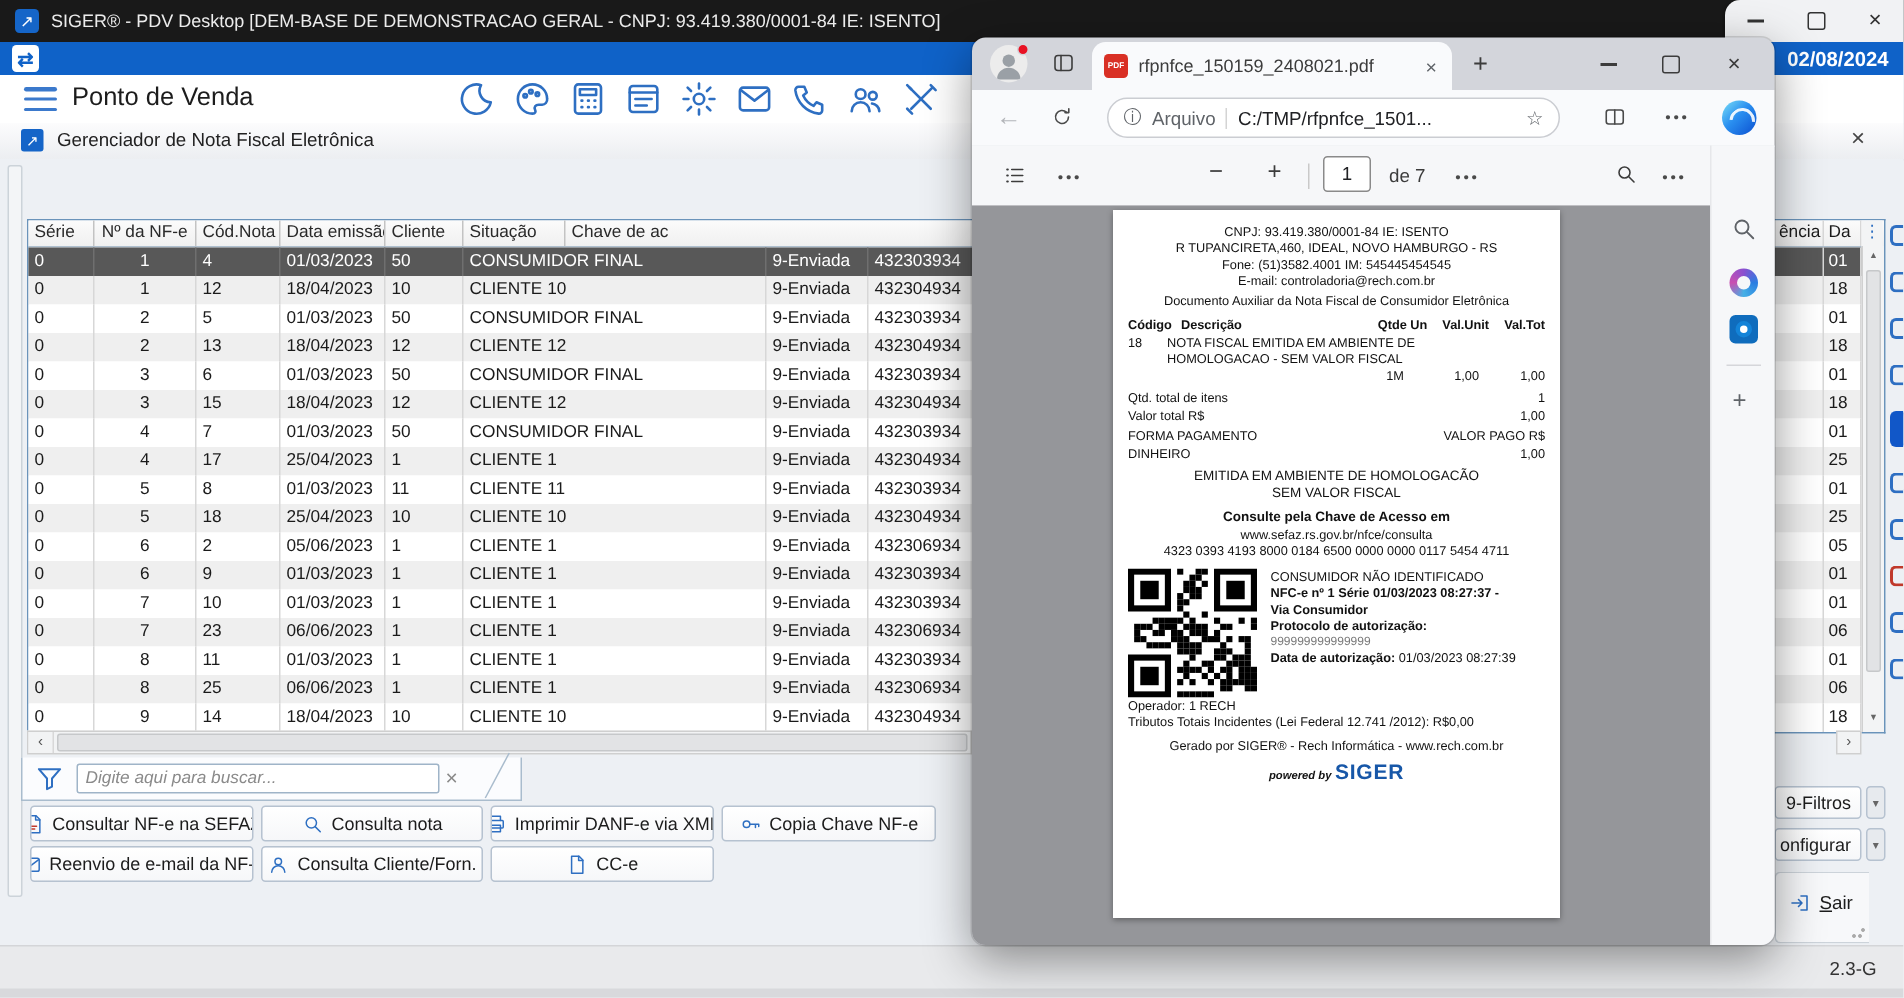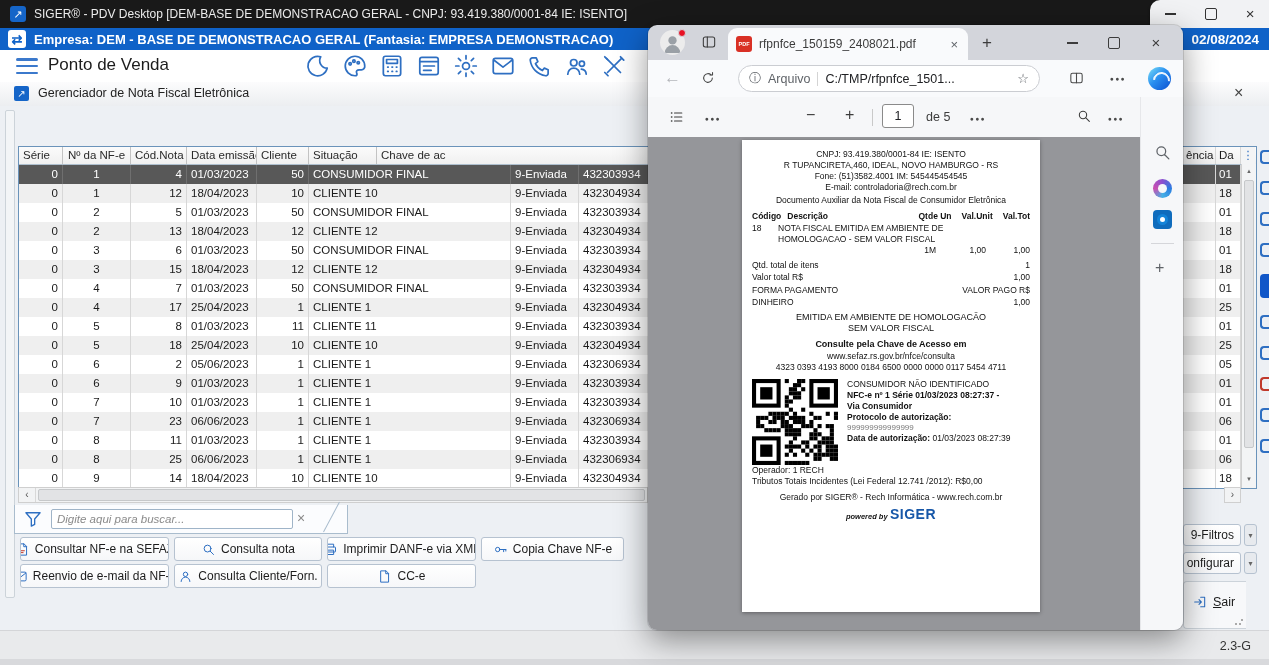--- a/index.html
+++ b/index.html
@@ -36,21 +36,21 @@
   #leftframe{left:5px;top:110px;width:8px;height:486px;background:#f3f5f7;border:1px solid #ccd3d9;border-radius:2px;}
   
   #maintable{left:18px;top:146px;width:630px;background:#fff;border:1px solid #6a93ba;font-size:11.5px;color:#1a1a1a;}
   .trow{display:flex;height:19px;line-height:19px;}
   .thead{height:17px;line-height:16px;background:linear-gradient(#fbfbfb,#f0f0f0);border-bottom:1px solid #aebfce;}
   .tc{box-sizing:border-box;padding:0 4px;border-right:1px solid #d7d7d7;overflow:hidden;white-space:nowrap;}
   .thead .tc{border-right:1px solid #c3c3c3;color:#2a2a2a;}
   .r0{background:#fff}.r1{background:#efefef}
   .sel{background:#585858 !important;color:#fff;}
   .sel .tc{border-right-color:#6f6f6f;}
-  .al-r{text-align:right}.al-c{text-align:center}.al-l{text-align:left}
+  .al-r{text-align:left}.al-c{text-align:center}.al-l{text-align:left}
   #hscroll{left:18px;top:487px;width:630px;height:16px;background:#f2f3f4;border:1px solid #cfcfcf;box-sizing:border-box;display:flex;}
   #hscroll .arr{width:16px;height:14px;font-size:10px;color:#555;text-align:center;line-height:14px;background:#f2f3f4;border-right:1px solid #d8d8d8;}
   #hscroll .thumb{flex:1;margin:1px 2px;background:#e2e3e5;border:1px solid #c6c8ca;border-radius:2px;}
   
   #filterbar{left:14px;top:505px;width:332px;height:28px;border:1px solid #a9bccd;border-top:none;background:#fbfcfe;}
   #funnel{position:absolute;left:8px;top:4px;width:20px;height:20px;color:#2e6fc2;}
   #funnel svg{width:100%;height:100%}
   #searchbox{position:absolute;left:36px;top:4px;width:230px;height:18px;border:1px solid #9fb4c8;border-radius:2px;
     font-family:"Liberation Sans",sans-serif;font-style:italic;font-size:11.5px;color:#555;padding:0 5px;}
   #searchbox::placeholder{color:#8a8a8a;font-style:italic;}
@@ -187,21 +187,20 @@
   <span class="ttl">SIGER® - PDV Desktop [DEM-BASE DE DEMONSTRACAO GERAL - CNPJ: 93.419.380/0001-84 IE: ISENTO]</span>
 </div>
 <div class="abs" id="corner-controls">
   <span class="wmin"></span>
   <span class="wmax"></span>
   <span class="wx">×</span>
 </div>
 
 <div class="abs" id="companybar">
   <span class="swap">⇄</span>
-  <span class="ctext">Empresa: DEM - BASE DE DEMONSTRACAO GERAL (Fantasia: EMPRESA DEMONSTRACAO)</span>
   <span class="cdate">02/08/2024</span>
 </div>
 
 <div class="abs" id="modulebar">
   <span id="hamburger">
       <i></i>
       <i></i>
       <i></i>
     </span>
   <span class="mlabel">Ponto de Venda</span>
@@ -680,21 +679,21 @@
   <div id="pdfbar">
     <span id="ptoc"><svg viewBox="0 0 24 24" fill="none" stroke="currentColor" stroke-width="1.6" stroke-linecap="round" stroke-linejoin="round">
           <path d="M9 6h11M9 12h11M9 18h11"></path>
           <path d="M4.5 6h.5M4.5 12h.5M4.5 18h.5" stroke-width="2.2"></path>
         </svg></span>
     <span id="pdots1" class="dots">●●●</span>
     <span id="pminus">−</span>
     <span id="pplus">+</span>
     <span id="pdiv1"></span>
     <input id="pagebox" value="1" style="">
-    <span id="pageof">de 5</span>
+    <span id="pageof">de 7</span>
     <span id="pdots2" class="dots">●●●</span>
     <span id="psearch"><svg viewBox="0 0 24 24" fill="none" stroke="currentColor" stroke-width="1.6" stroke-linecap="round" stroke-linejoin="round">
           <circle cx="10.5" cy="10.5" r="5.5"></circle>
           <path d="M14.8 14.8 20 20"></path>
         </svg></span>
     <span id="pdots3" class="dots">●●●</span>
   </div>
 
   <div id="esidebar">
     <span class="sbi" style="top:46px"><svg viewBox="0 0 24 24" fill="none" stroke="currentColor" stroke-width="1.6" stroke-linecap="round" stroke-linejoin="round">

